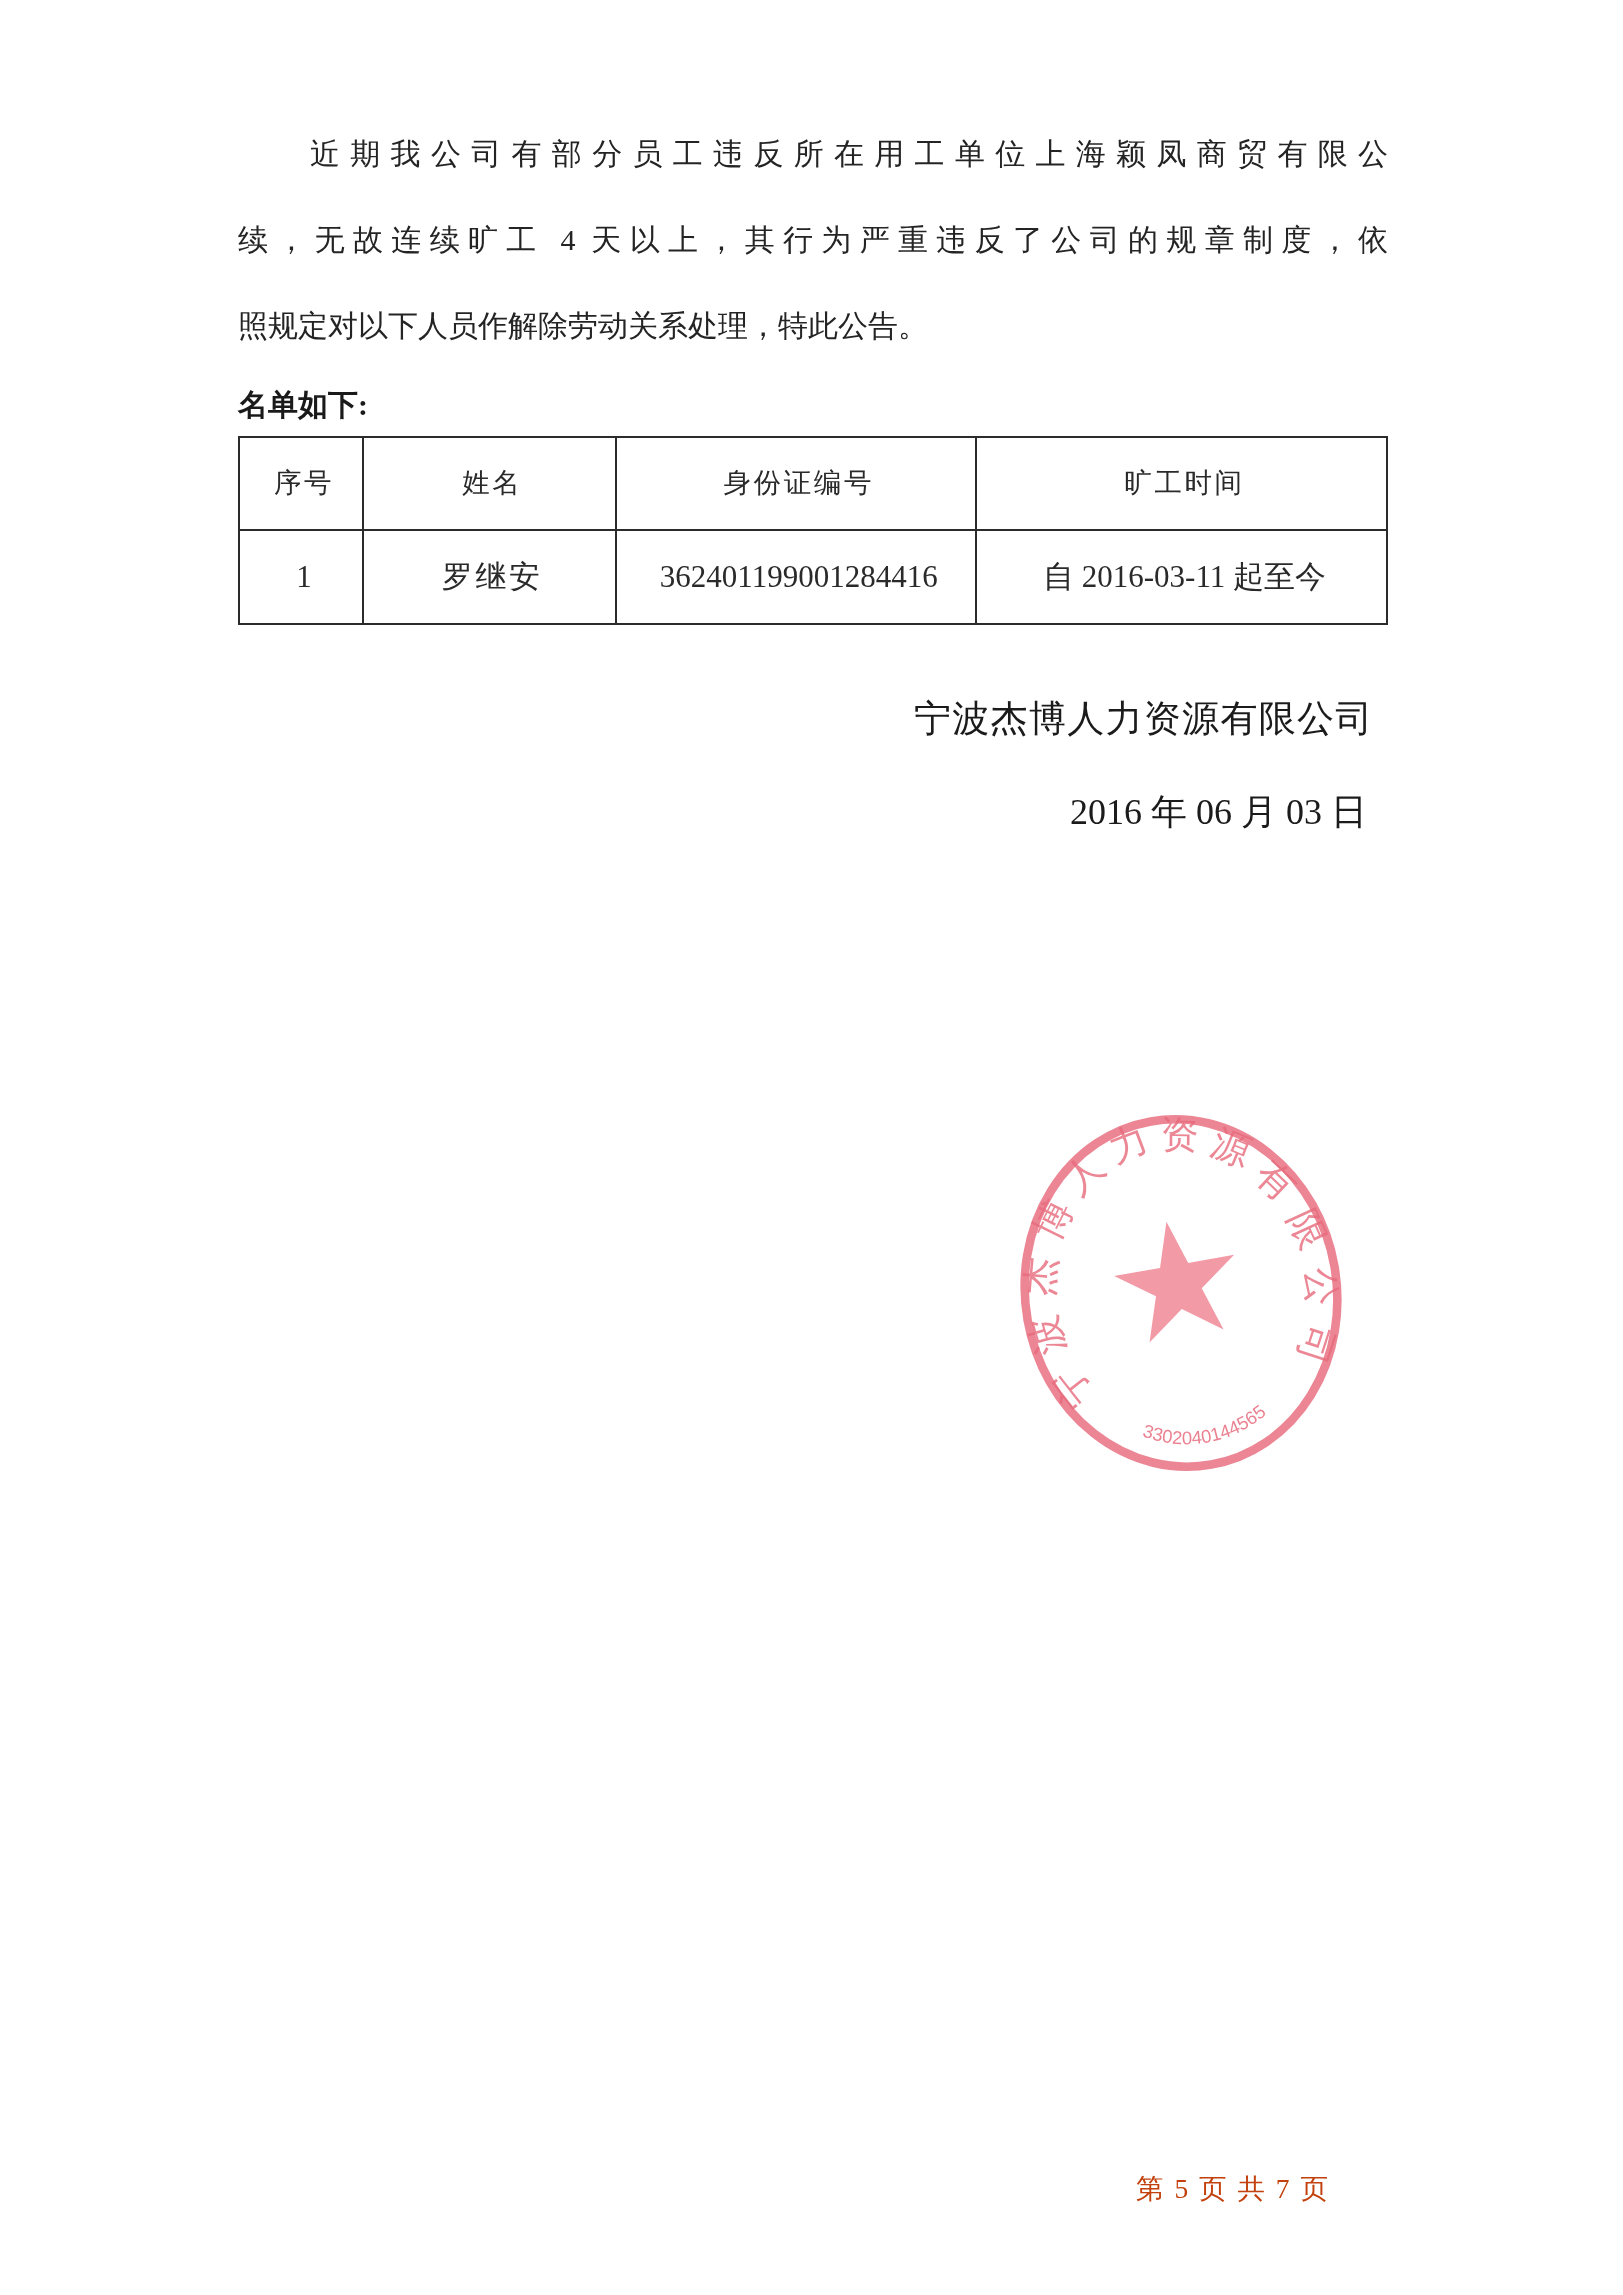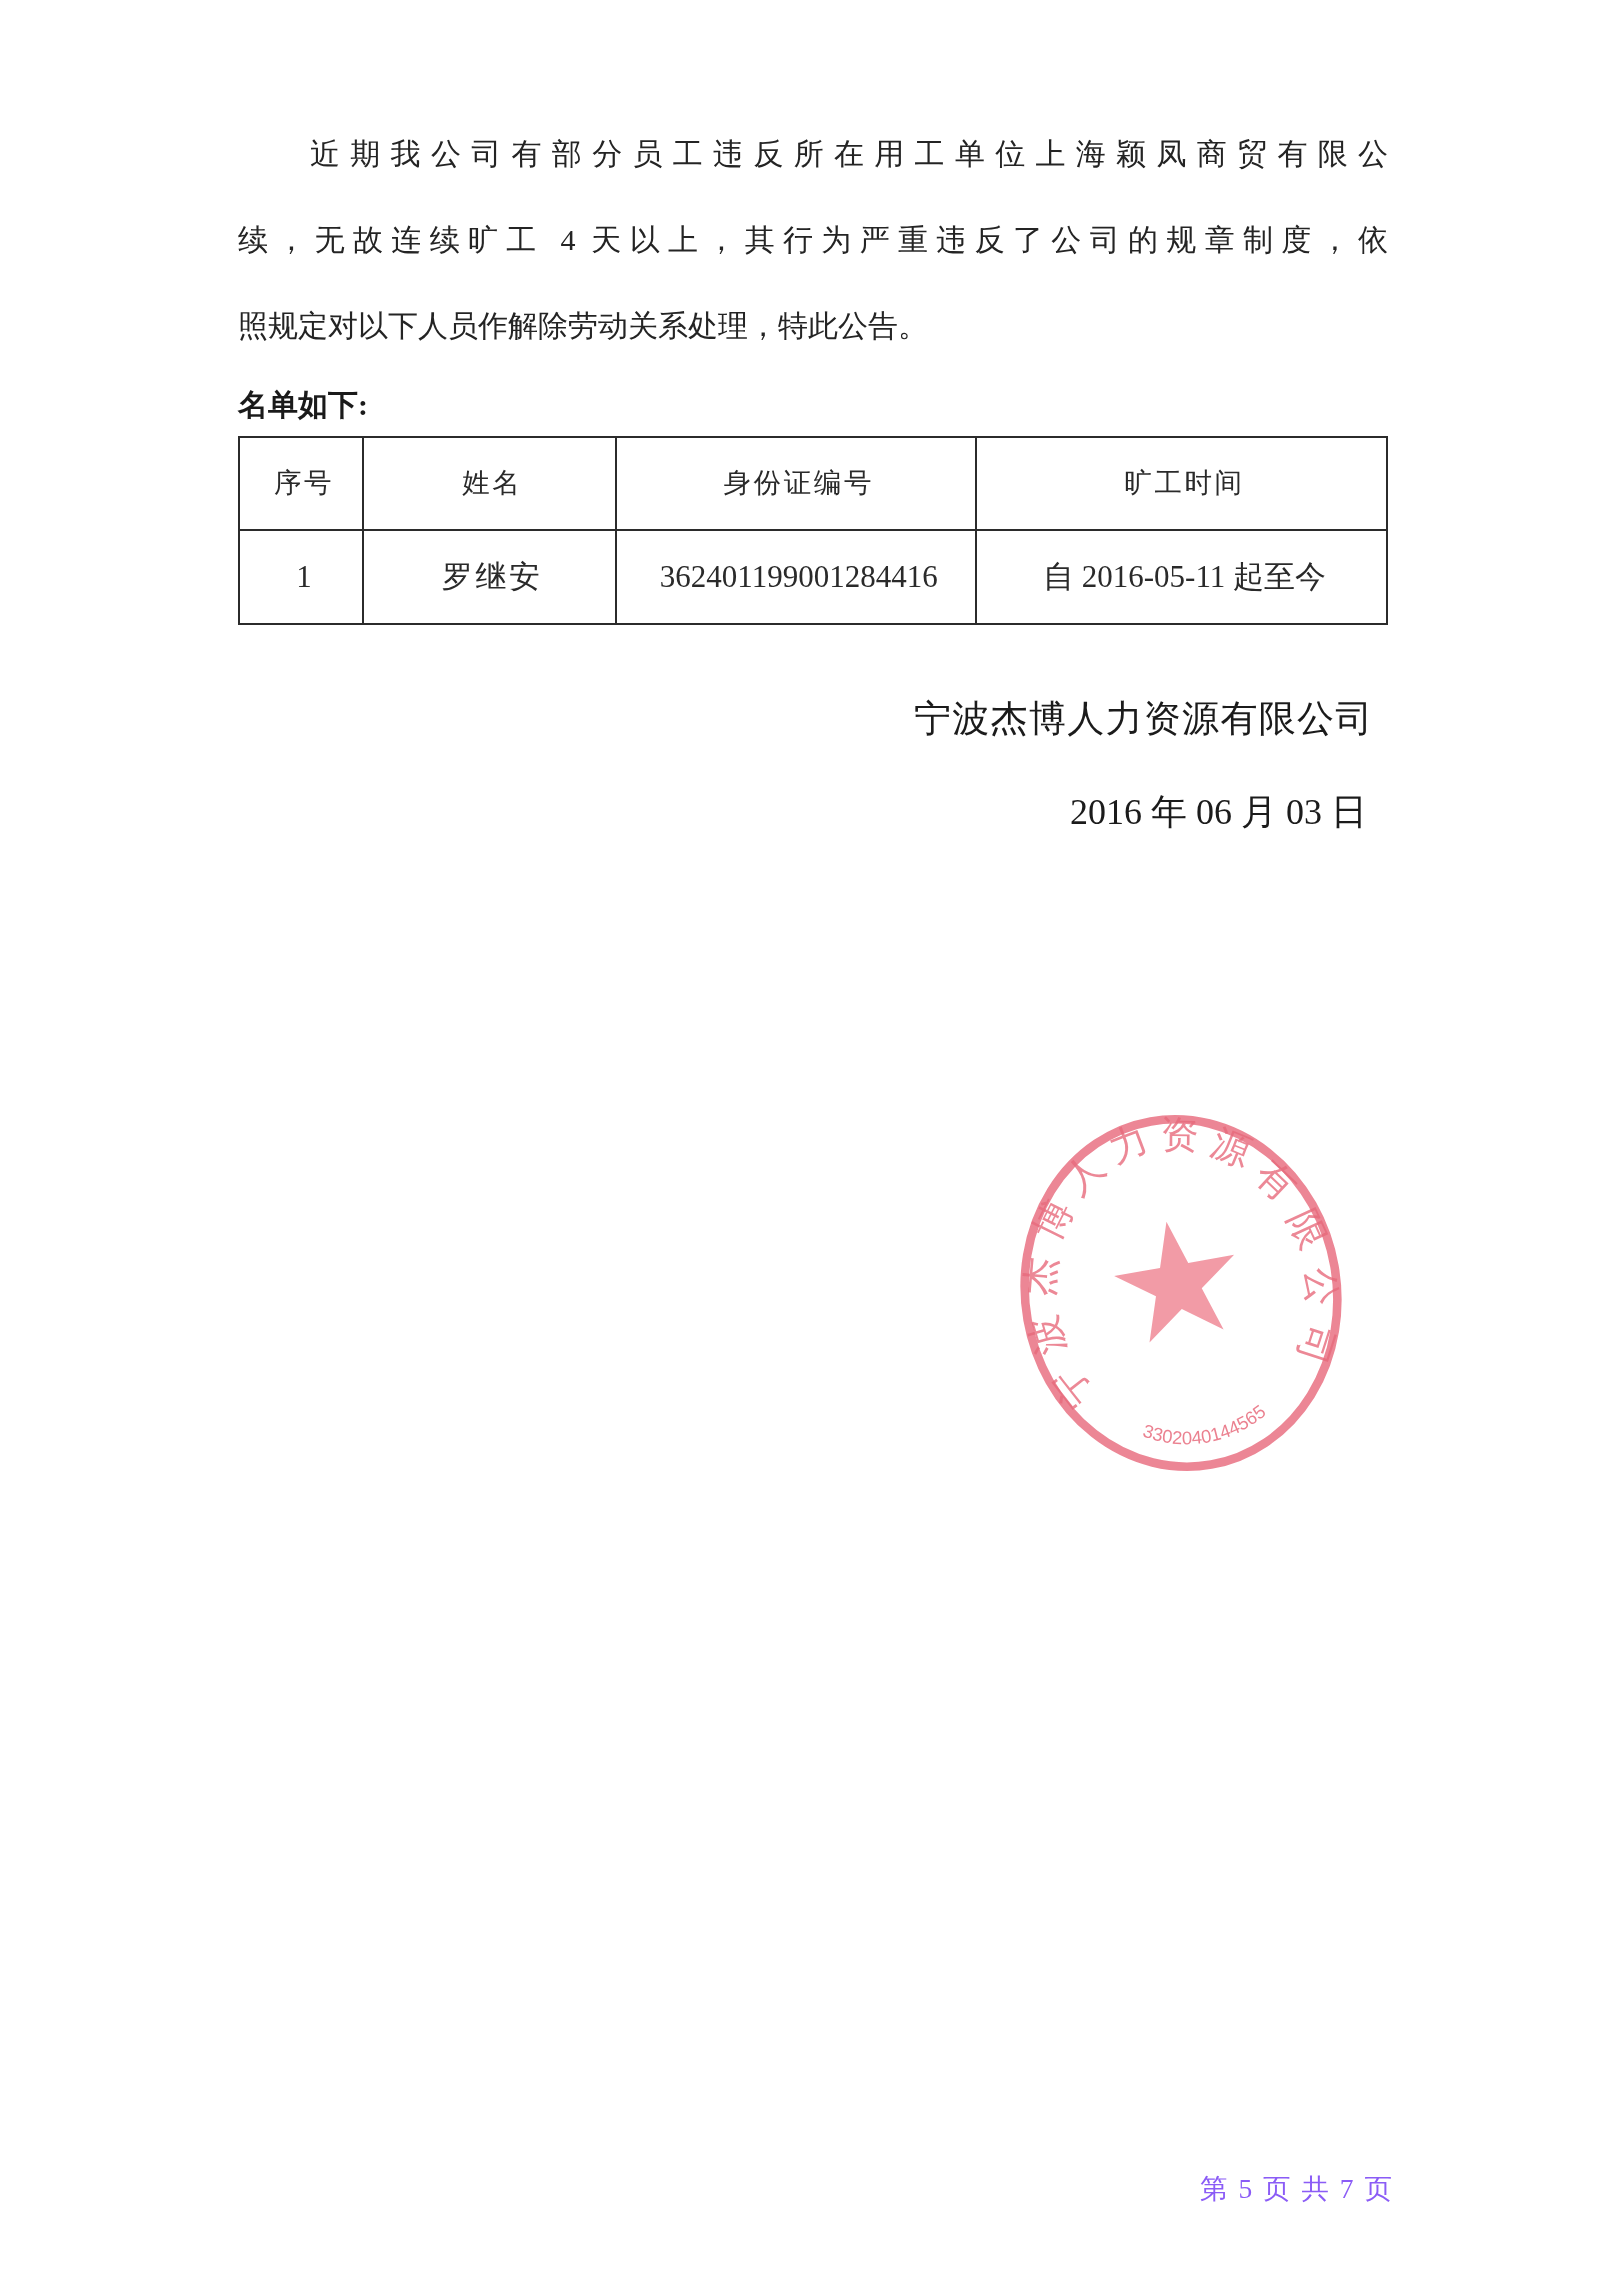--- a/index.html
+++ b/index.html
@@ -52,22 +52,22 @@
   .signature .date-line{
     margin-top:54px;font-size:36px;line-height:38px;color:#1b1b1b;
     white-space:nowrap;padding-right:6.5px;
   }
   .stamp{
     position:absolute;left:1016px;top:1111px;width:330px;height:364px;
     z-index:3;transform:rotate(-10deg);
     mix-blend-mode:multiply;opacity:0.88;pointer-events:none;
   }
   .page-footer{
-    position:absolute;left:1200px;top:2172px;font-size:27.5px;line-height:34px;
-    letter-spacing:2px;color:#8b5cf6;white-space:nowrap;text-align:center;
+    position:absolute;left:1136px;top:2172px;font-size:27.5px;line-height:34px;
+    letter-spacing:2px;color:#c2410c;white-space:nowrap;text-align:center;
   }
 </style>
 </head>
 <body>
 
 <div class="content">
 
 
   <div class="body-paragraph">
       <div class="para-line justify indent">近期我公司有部分员工违反所在用工单位上海颖凤商贸有限公</div>
@@ -90,21 +90,21 @@
           <th>姓名</th>
           <th>身份证编号</th>
           <th>旷工时间</th>
         </tr>
     </thead>
     <tbody>
         <tr>
           <td>1</td>
           <td class="name-cell">罗继安</td>
           <td>362401199001284416</td>
-          <td>自 2016-05-11 起至今</td>
+          <td>自 2016-03-11 起至今</td>
         </tr>
       </tbody>
   </table>
 
   <div class="signature">
     <div class="company-line">宁波杰博人力资源有限公司</div>
     <div class="date-line">2016 年 06 月 03 日</div>
   </div>
 
 </div>

